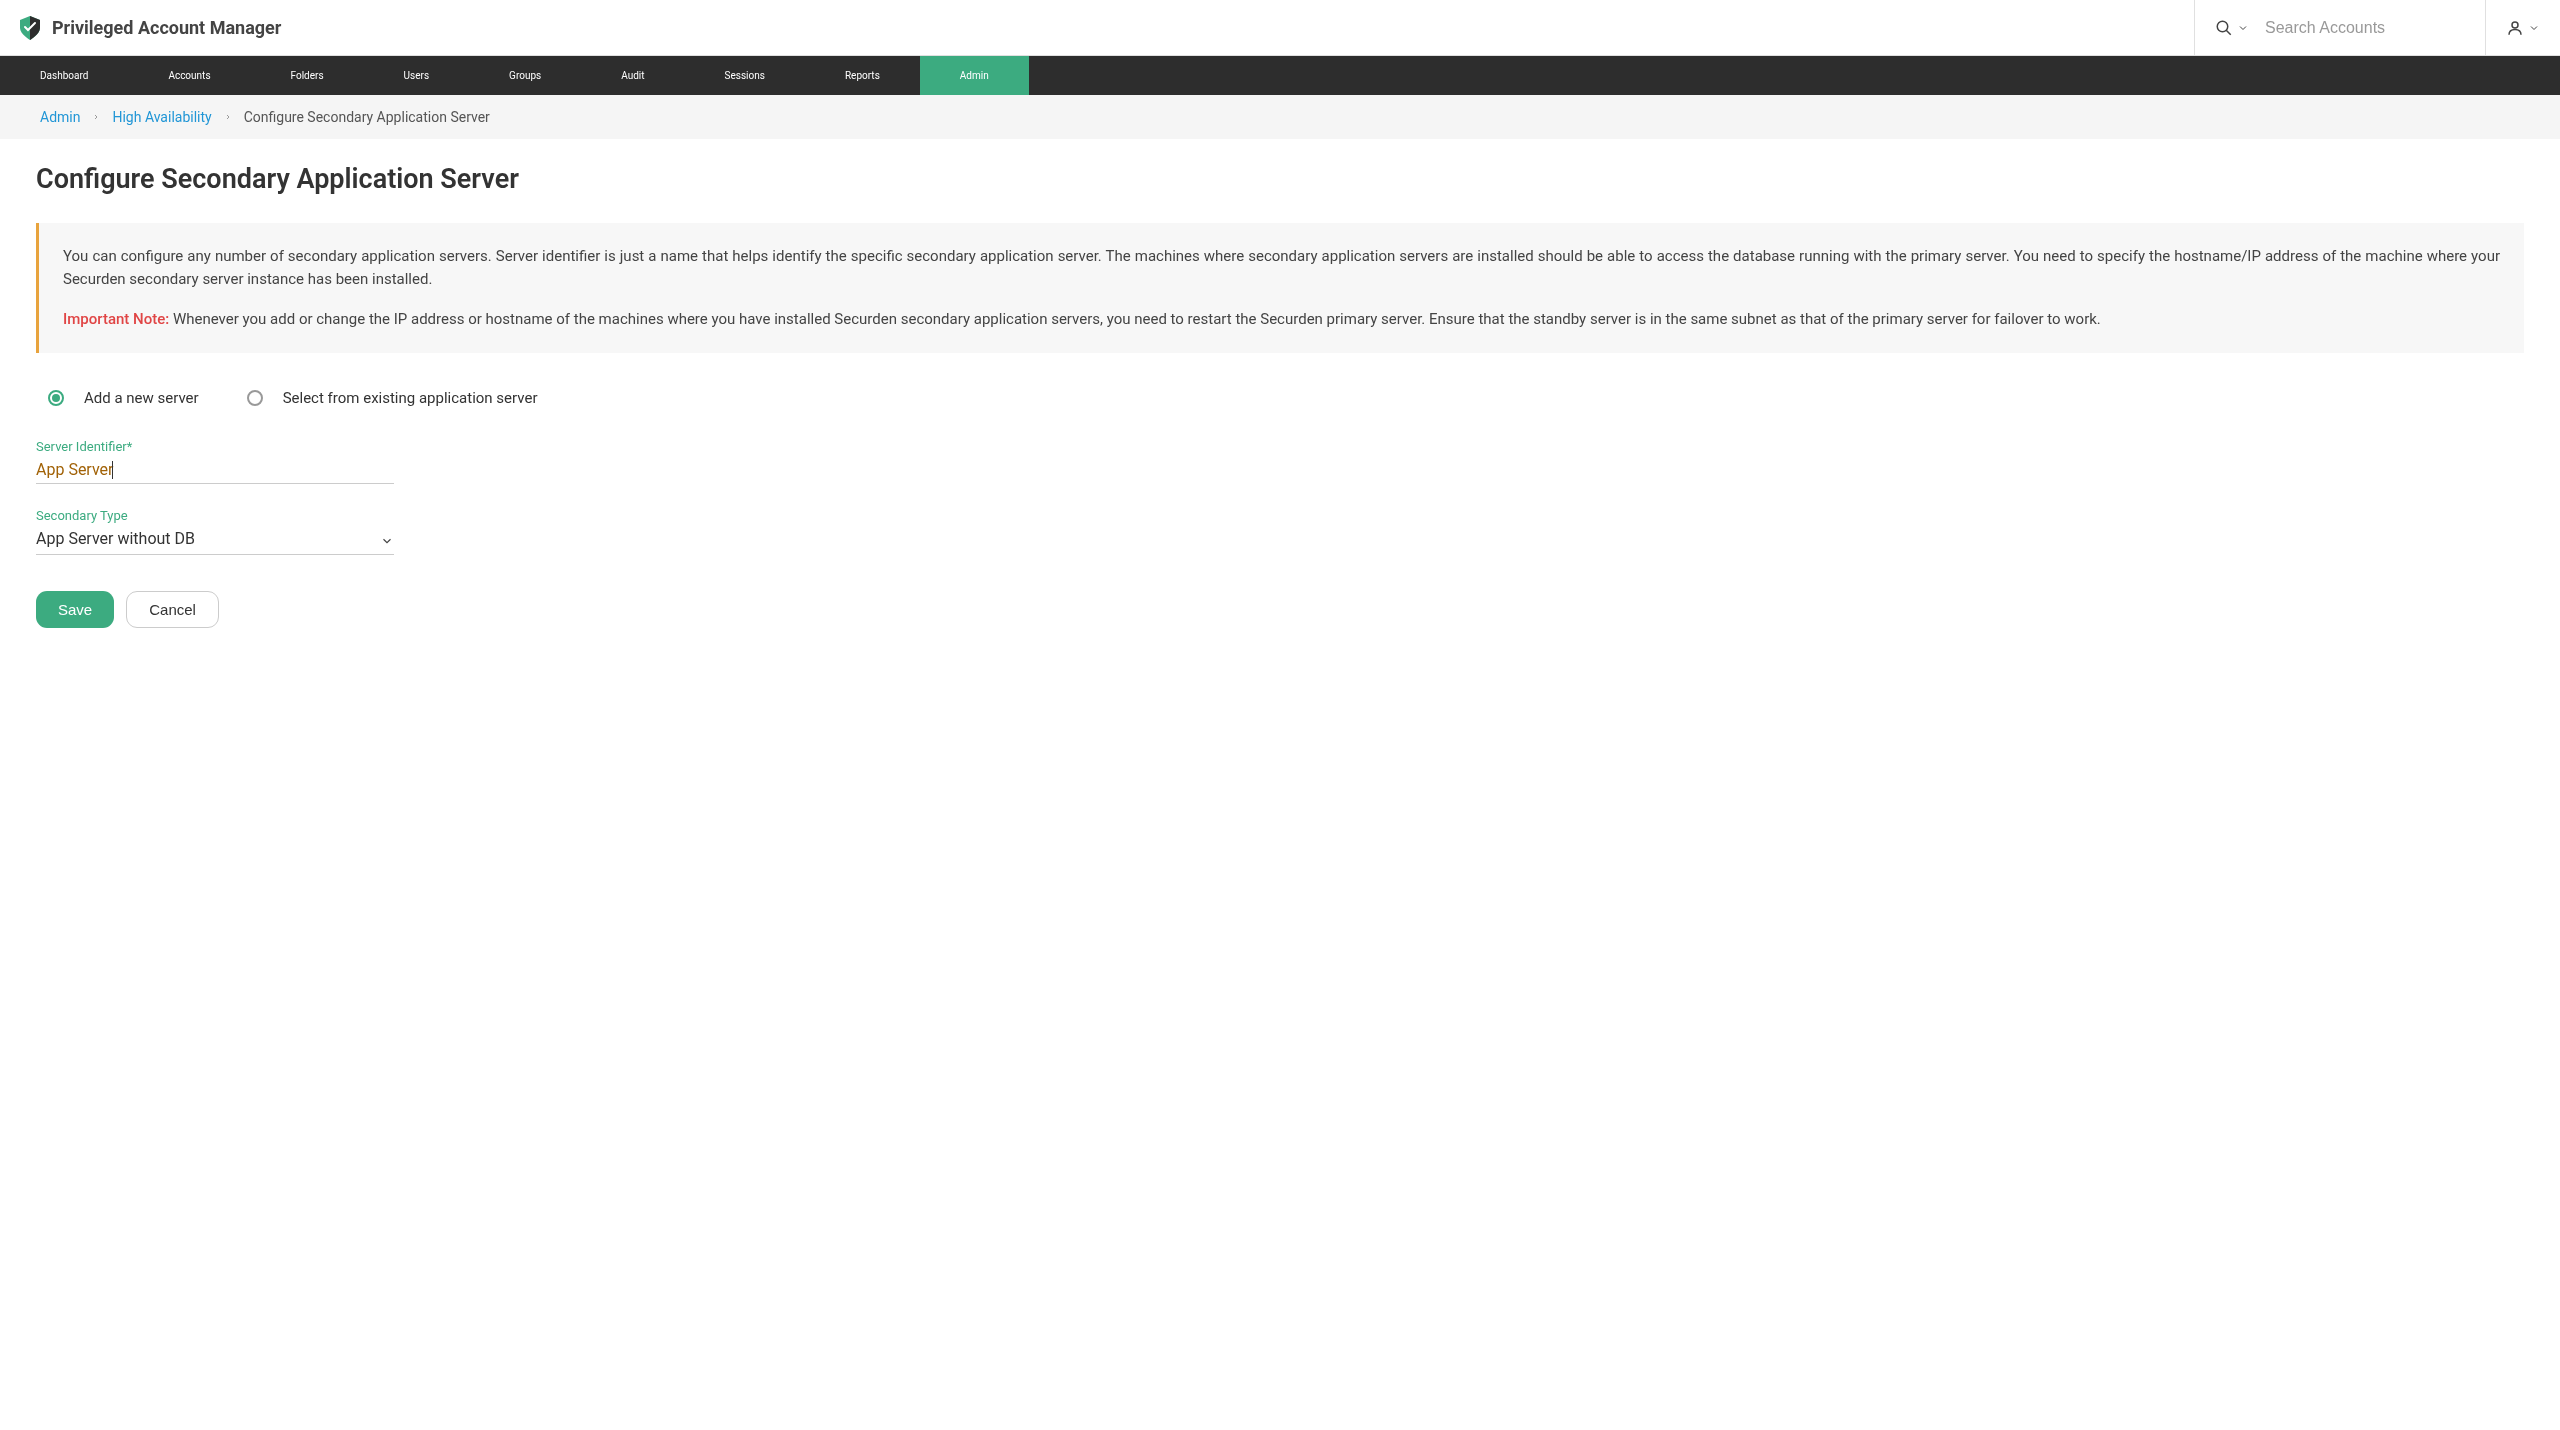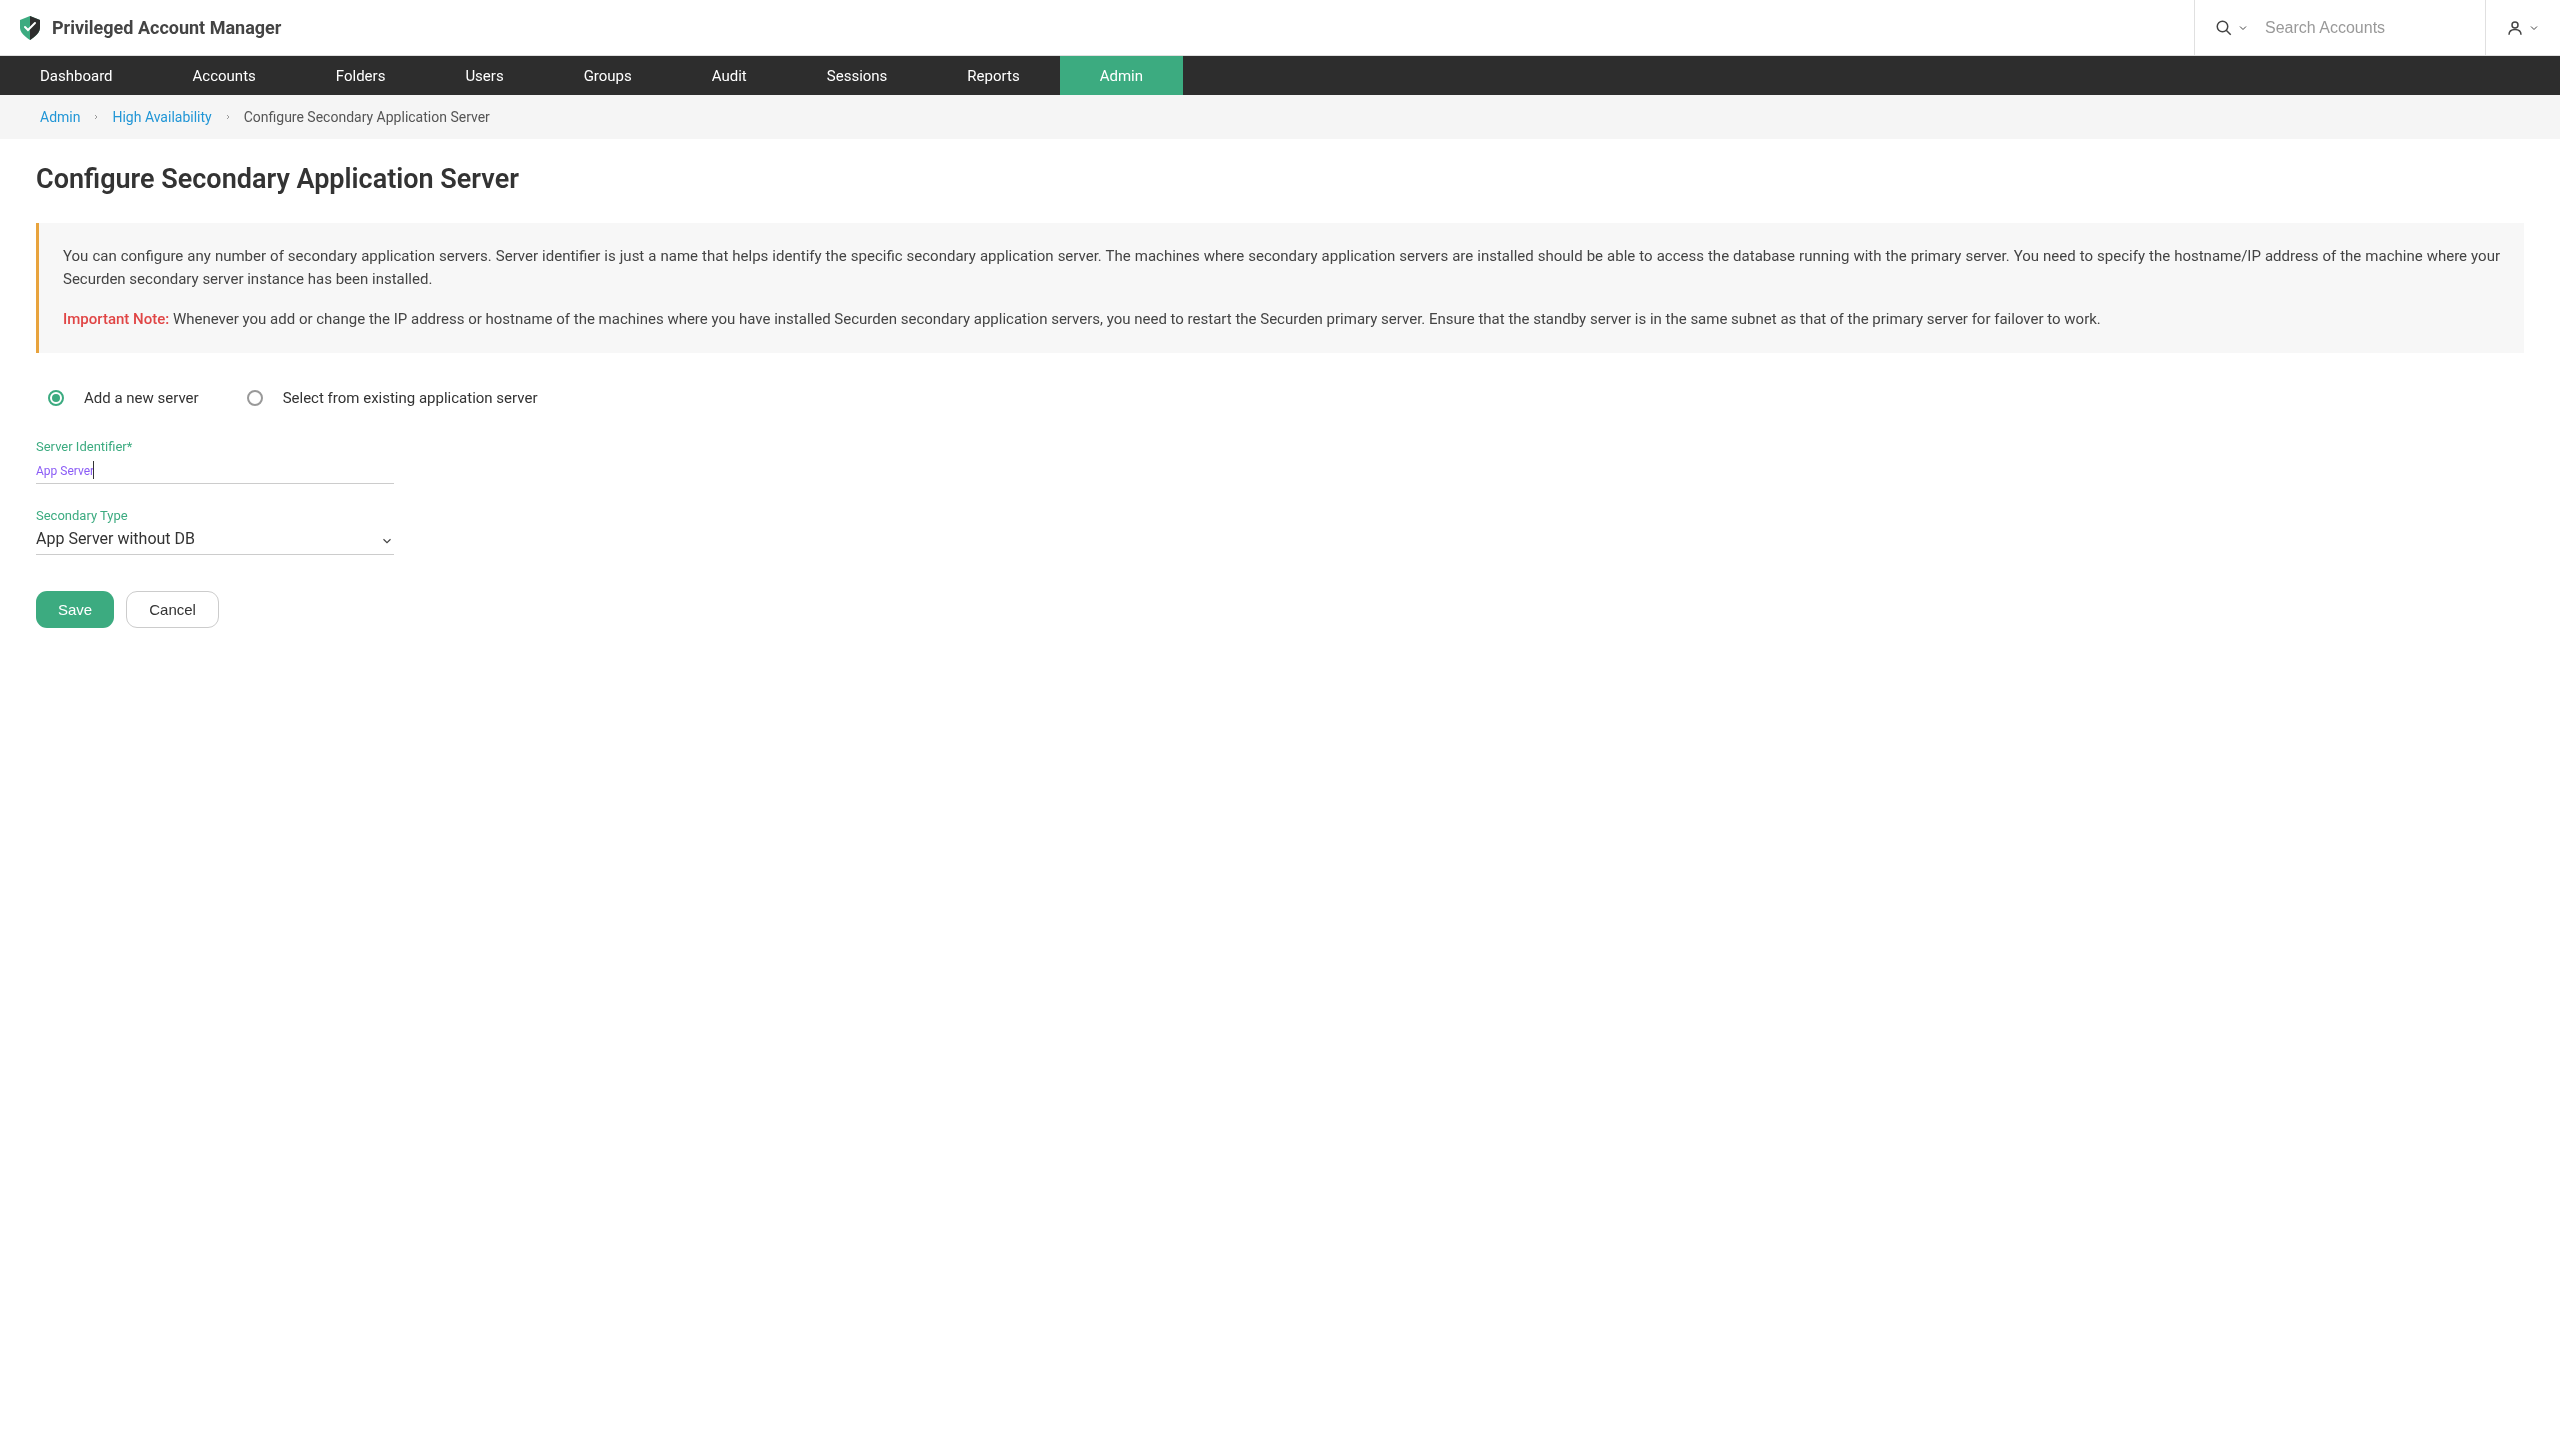--- a/index.html
+++ b/index.html
@@ -81,21 +81,21 @@
     .nav {
       display: flex;
       background: #2d2d2d;
       height: 39px;
     }
     .nav-item {
       padding: 16px 40px;
       display: flex;
       align-items: center;
       color: #fff;
-      font-size: 15px;
+      font-size: 10px;
       cursor: pointer;
     }
     .nav-item.active {
       background: #3cab80;
     }
     .breadcrumb {
       display: flex;
       align-items: center;
       background: #f5f5f5;
       padding: 14px 40px;
@@ -187,22 +187,22 @@
       display: block;
     }
     .field-input-wrap {
       position: relative;
       border-bottom: 1px solid #ccc;
       padding-bottom: 4px;
     }
     .field-input {
       border: none;
       outline: none;
-      font-size: 12px;
-      color: #8b5cf6;
+      font-size: 16px;
+      color: #a16207;
       width: 100%;
       background: transparent;
     }
     .field-select {
       display: flex;
       align-items: flex-end;
       justify-content: space-between;
       border-bottom: 1px solid #ccc;
       padding-bottom: 6px;
       cursor: pointer;

